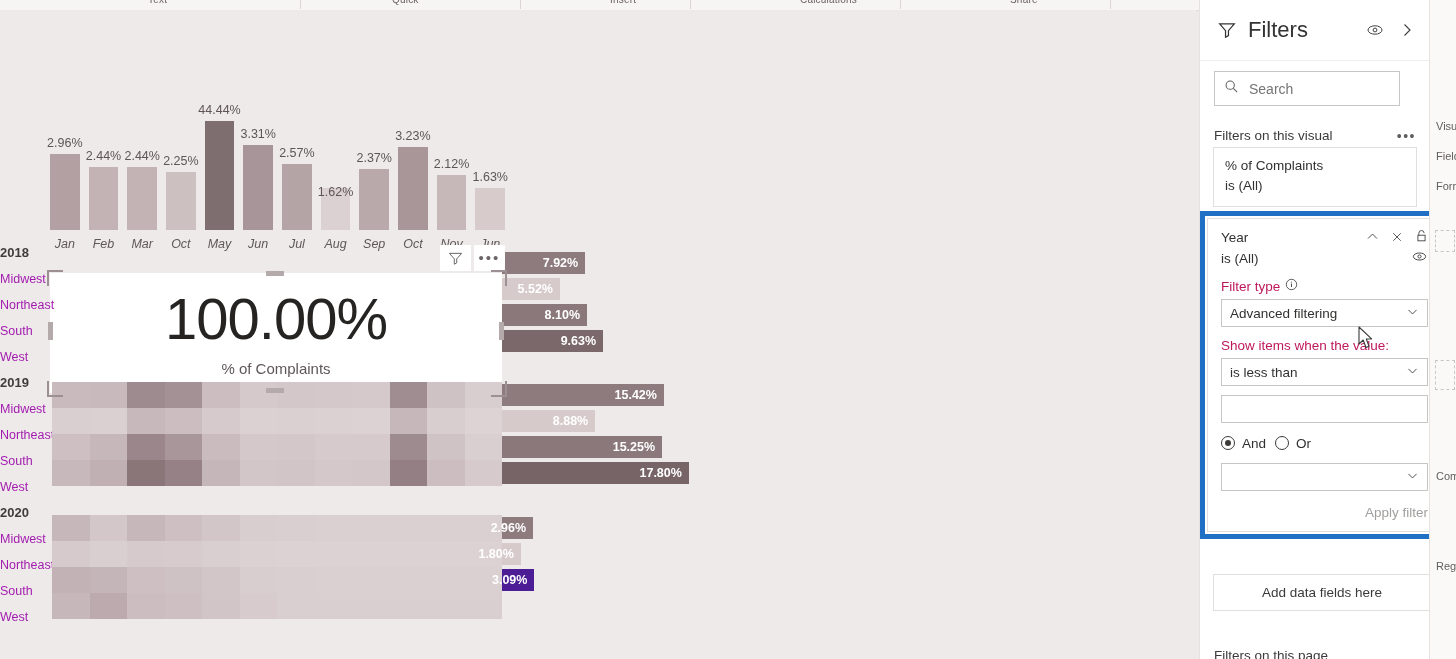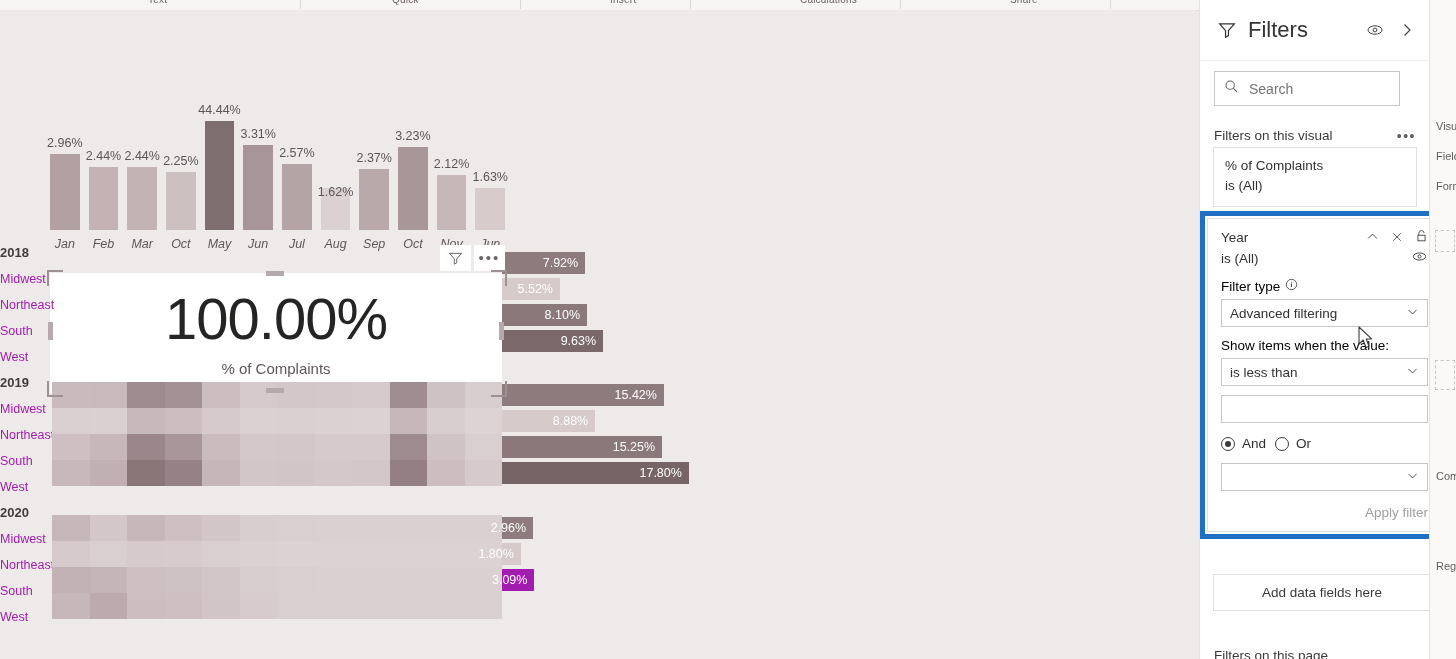--- a/index.html
+++ b/index.html
@@ -41,21 +41,21 @@
   .handle{position:absolute;background:#b4a9ab;z-index:7}
   .corner{position:absolute;width:14px;height:14px;border:2px solid #9c9092;z-index:7}
 
   
   .rowgroup{position:absolute;left:52px;width:450px;}
   .heat{position:absolute;left:0;top:0;width:450px;display:grid;grid-template-columns:repeat(12,1fr);}
   .heat div{height:100%;}
 
   .hbars{position:absolute;left:502px;width:210px;}
   .hbar{position:relative;height:22px;margin-bottom:4px;}
-  .hbar .fill{position:absolute;left:0;top:0;bottom:0;display:flex;align-items:center;justify-content:flex-end;}
+  .hbar .fill{position:absolute;left:0;top:0;bottom:0;display:flex;align-items:center;justify-content:flex-end;font-weight:bold;}
   .hbar .val{font-size:12.5px;color:#fff;padding-right:7px;white-space:nowrap;}
 
   .rowlabels{position:absolute;left:0;width:50px;}
   .rowlabels .yr{font-size:13px;color:#403c3d;font-weight:700;height:26px;line-height:26px;}
   .rowlabels .rg{font-size:12.5px;color:#a21caf;height:26px;line-height:26px;}
 
   
   #filters{position:absolute;right:26px;top:0;width:230px;height:659px;background:#fff;border-left:1px solid #e6e2e2;}
   #fhdr{height:60px;display:flex;align-items:center;padding:0 12px 0 16px;gap:10px;border-bottom:1px solid #f0eeee;}
   #fhdr .ftitle{font-size:22px;color:#333;flex:1;}
@@ -70,26 +70,26 @@
   .fcard .fld{font-size:13.5px;color:#323130;line-height:20px;}
   .fcard .cond{font-size:13.5px;color:#323130;line-height:20px;}
 
   #yearcardouter{position:absolute;left:0;top:211px;width:248px;border:5px solid #1f6fc4;background:#fff;box-sizing:border-box;}
   #yearcard{padding:10px 12px 10px 13px;border:1px solid #e1dfdd;margin:2px;}
   .ycrow{display:flex;align-items:flex-start;}
   .ycrow .fld{font-size:13.5px;color:#323130;flex:1;line-height:18px;}
   .ycicons{display:flex;gap:12px;align-items:center;color:#3b3a39;}
   .ycrow2{display:flex;align-items:center;margin-top:2px;}
   .ycrow2 .cond{font-size:13.5px;color:#323130;flex:1;}
-  .ftlabel{font-size:13.5px;color:#000000;margin-top:11px;display:flex;align-items:center;gap:5px;}
+  .ftlabel{font-size:13.5px;color:#be185d;margin-top:11px;display:flex;align-items:center;gap:5px;}
   .combo{margin-top:5px;height:26px;border:1px solid #c8c6c4;display:flex;align-items:center;padding:0 8px;justify-content:space-between;background:#fff;}
   .combo span{font-size:13.5px;color:#323130;}
   .textbox{margin-top:9px;height:26px;border:1px solid #c8c6c4;background:#fff;}
   .radios{display:flex;align-items:center;gap:9px;margin-top:13px;}
-  .radio{display:flex;align-items:flex-end;gap:7px;}
+  .radio{display:flex;align-items:flex-start;gap:7px;}
   .rdot{width:14px;height:14px;border:1px solid #3b3a39;border-radius:50%;position:relative;box-sizing:border-box;}
   .rdot.on::after{content:"";position:absolute;left:3px;top:3px;width:6px;height:6px;border-radius:50%;background:#3b3a39;}
   .radio span{font-size:13.5px;color:#323130;}
   .applyrow{text-align:right;margin-top:12px;}
   .applyrow span{font-size:13.5px;color:#a19f9d;}
   #adddrop{position:absolute;left:13px;top:574px;width:218px;height:37px;border:1px solid #e1dfdd;background:#fff;display:flex;align-items:center;justify-content:center;box-sizing:border-box;}
   #adddrop span{font-size:13.5px;color:#3b3a39;}
   #pagesec{position:absolute;left:14px;top:648px;font-size:13.5px;color:#3b3a39;}
 
   
@@ -394,21 +394,21 @@
           <div class="fill" style="width: 14.8%; background: rgb(141, 123, 126);">
             <span class="val">2.96%</span>
           </div>
         </div>
         <div class="hbar">
           <div class="fill" style="width: 9%; background: rgb(214, 202, 203);">
             <span class="val">1.80%</span>
           </div>
         </div>
         <div class="hbar">
-          <div class="fill" style="width: 15.45%; background: #a21caf;">
+          <div class="fill" style="width: 15.45%; background: #4c1d95;">
             <span class="val">3.09%</span>
           </div>
         </div>
       </div>
     </div>
 </div>
 
 <div id="filters">
 
   <div id="fhdr">

